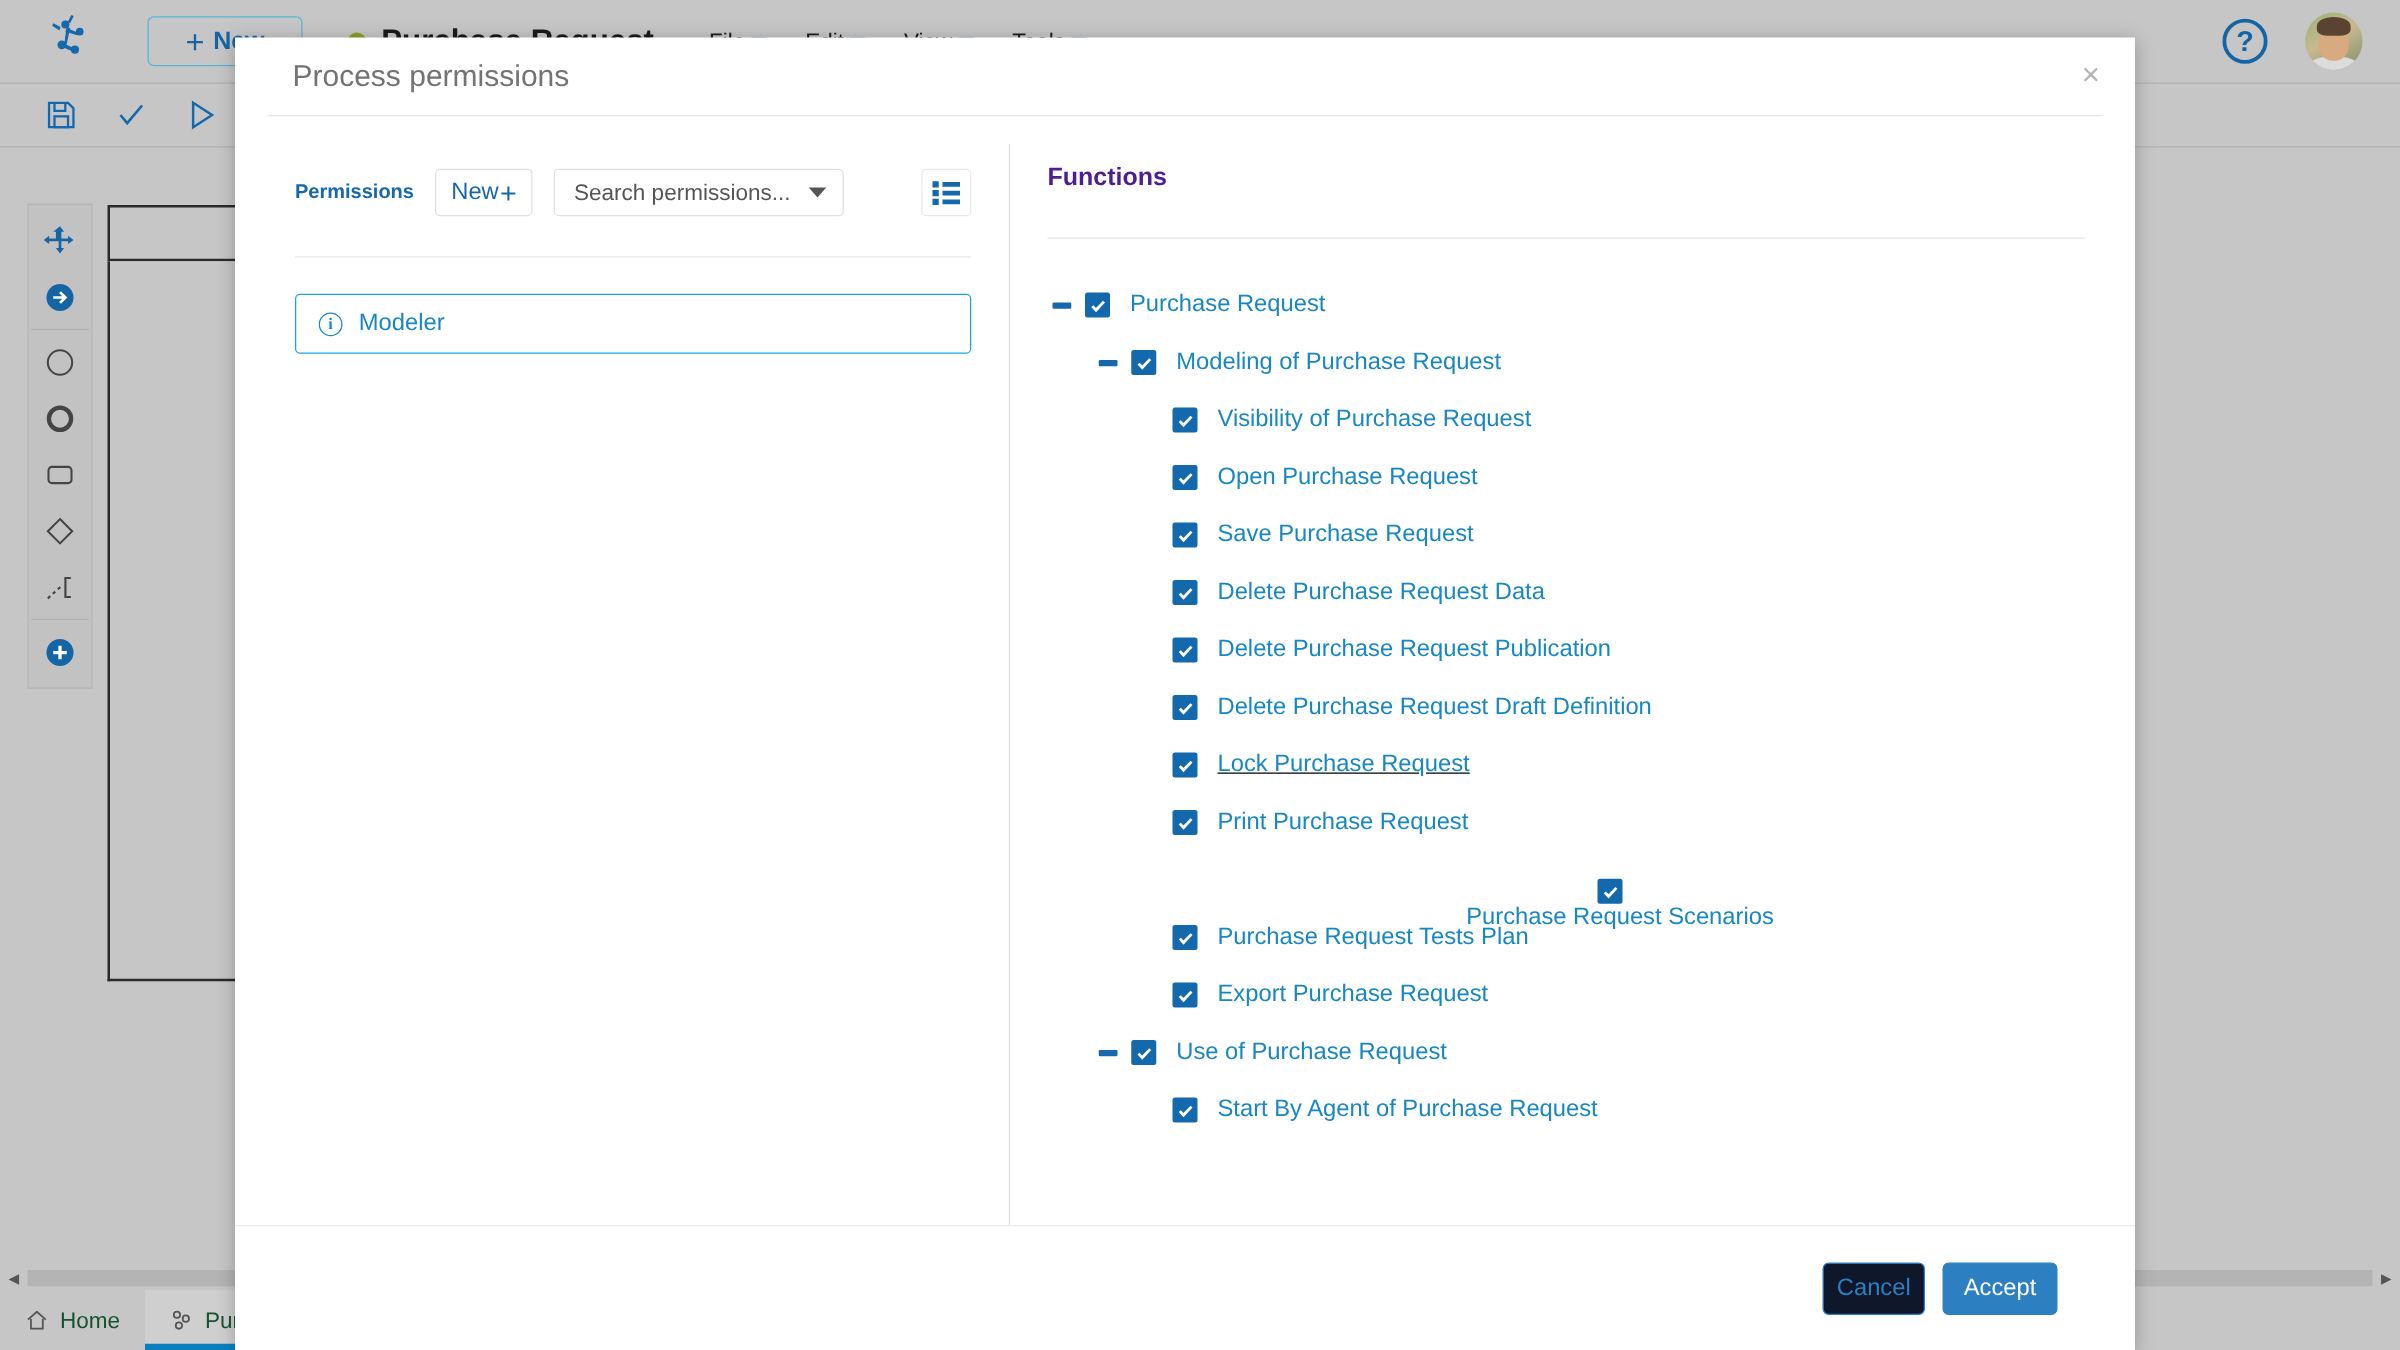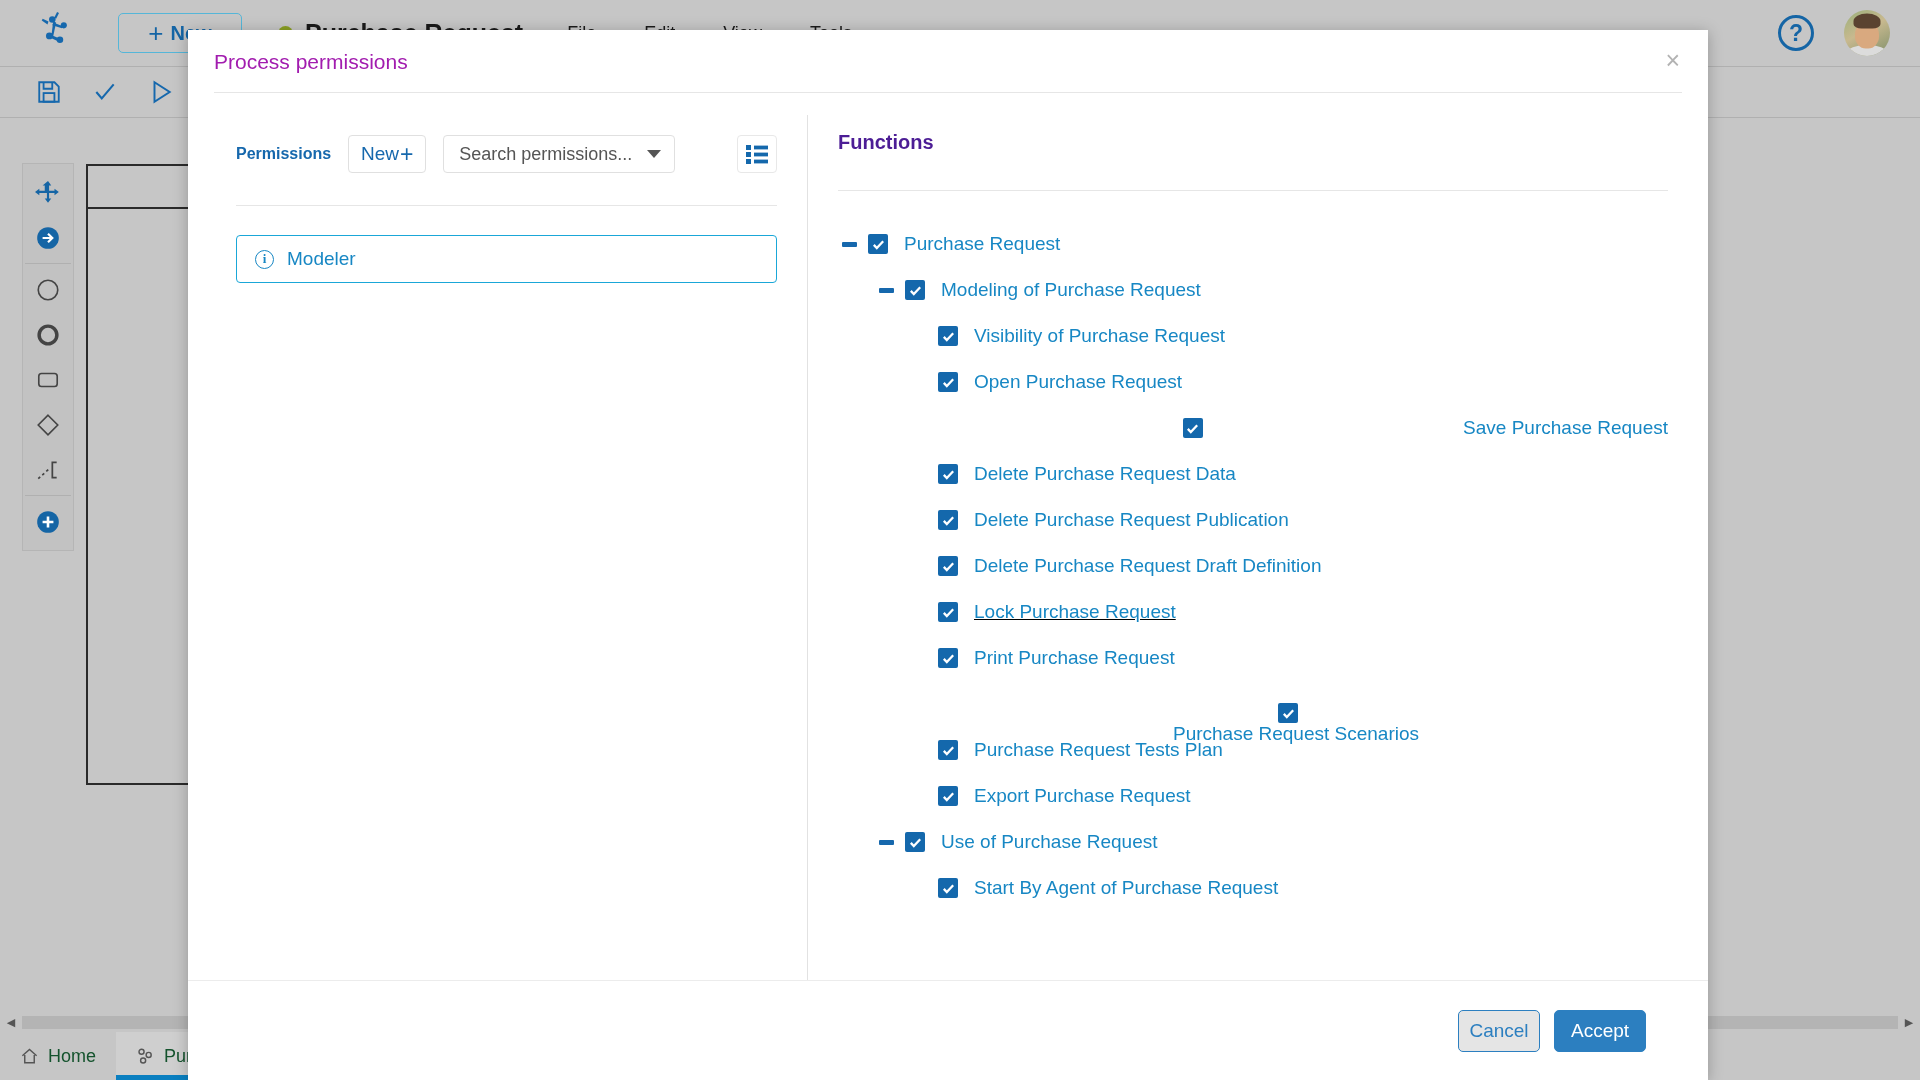--- a/index.html
+++ b/index.html
@@ -128,21 +128,21 @@
   
   .modal {
     position: absolute; left: 188px; top: 30px; width: 1520px; height: 1050px;
     background: #ffffff; box-shadow: 0 2px 14px rgba(0,0,0,.25);
     display: flex; flex-direction: column;
   }
   .modal-head {
     height: 63px; position: relative; flex: none;
     display: flex; align-items: center; padding: 0 26px;
   }
-  .modal-title { font-size: 21px; color: #a21caf; }
+  .modal-title { font-size: 24px; color: #737373; margin-left: 20px; }
   .modal-close {
     position: absolute; right: 28px; top: 18px;
     font-size: 25px; color: #b3b3b3; cursor: pointer; line-height: 1;
   }
   .modal-head-rule {
     position: absolute; left: 26px; right: 26px; bottom: 0; height: 1px; background: #e6e6e6;
   }
 
   .modal-body { flex: 1; display: flex; padding: 22px 0 0 0; min-height: 0; }
 
@@ -210,21 +210,21 @@
   .cb svg { display: block; }
   .node-label { margin-left: 16px; font-size: 19px; color: #1787c4; white-space: nowrap; }
 
   .modal-foot {
     flex: none; height: 100px; display: flex; align-items: center;
     justify-content: flex-end; gap: 14px; padding-right: 62px;
     border-top: 1px solid #ececec;
   }
   .btn-cancel {
     width: 82px; height: 42px; border: 1px solid #2c7fc0; border-radius: 5px;
-    background: #e5e5e5; color: #2c7fc0; font-size: 19px;
+    background: #0f172a; color: #2c7fc0; font-size: 19px;
     display: flex; align-items: center; justify-content: center; cursor: pointer;
   }
   .btn-accept {
     width: 92px; height: 42px; border: 1px solid #2c7fc0; border-radius: 5px;
     background: #2c7fc0; color: #fff; font-size: 19px;
     display: flex; align-items: center; justify-content: center; cursor: pointer;
   }
 </style>
 </head>
 <body>
@@ -470,21 +470,21 @@
             <div class="toggle empty">
               <span class="bar"></span>
             </div>
             <div class="cb">
               <svg width="15" height="15" viewBox="0 0 16 16" fill="none" stroke="#fff" stroke-width="2.4">
                 <path d="M3 8.4l3.2 3.4L13 4.6"></path>
               </svg>
             </div>
             <span class="node-label">Open Purchase Request</span>
           </div>
-          <div class="node" style="padding-left: 70px; justify-content: space-between;">
+          <div class="node" style="padding-left: 70px;">
             <div class="toggle empty">
               <span class="bar"></span>
             </div>
             <div class="cb">
               <svg width="15" height="15" viewBox="0 0 16 16" fill="none" stroke="#fff" stroke-width="2.4">
                 <path d="M3 8.4l3.2 3.4L13 4.6"></path>
               </svg>
             </div>
             <span class="node-label">Save Purchase Request</span>
           </div>

